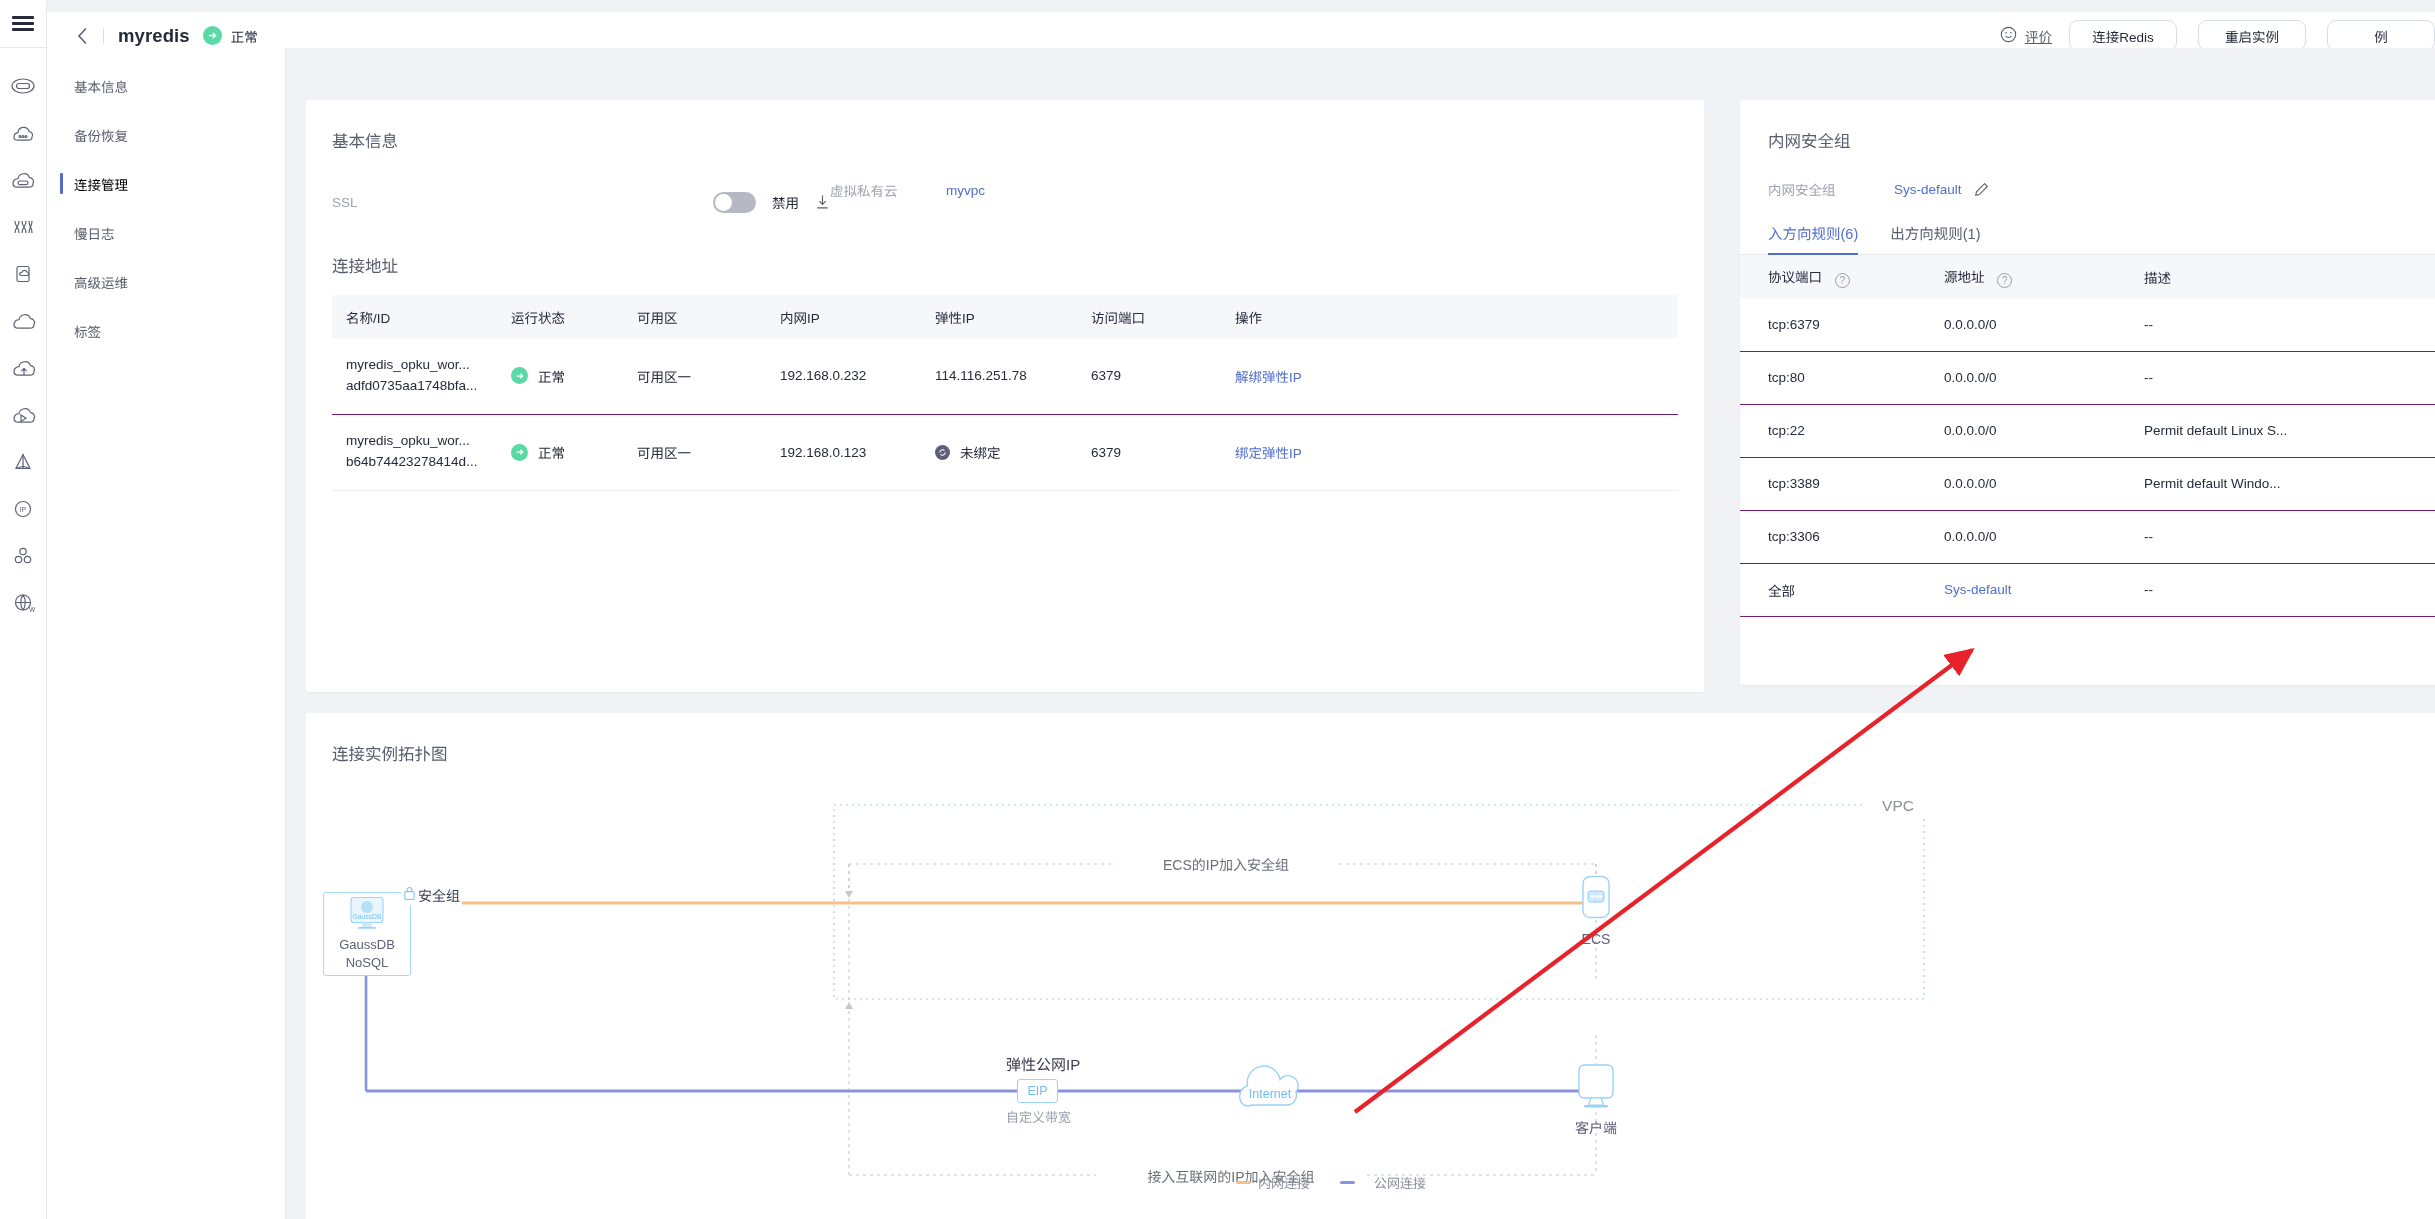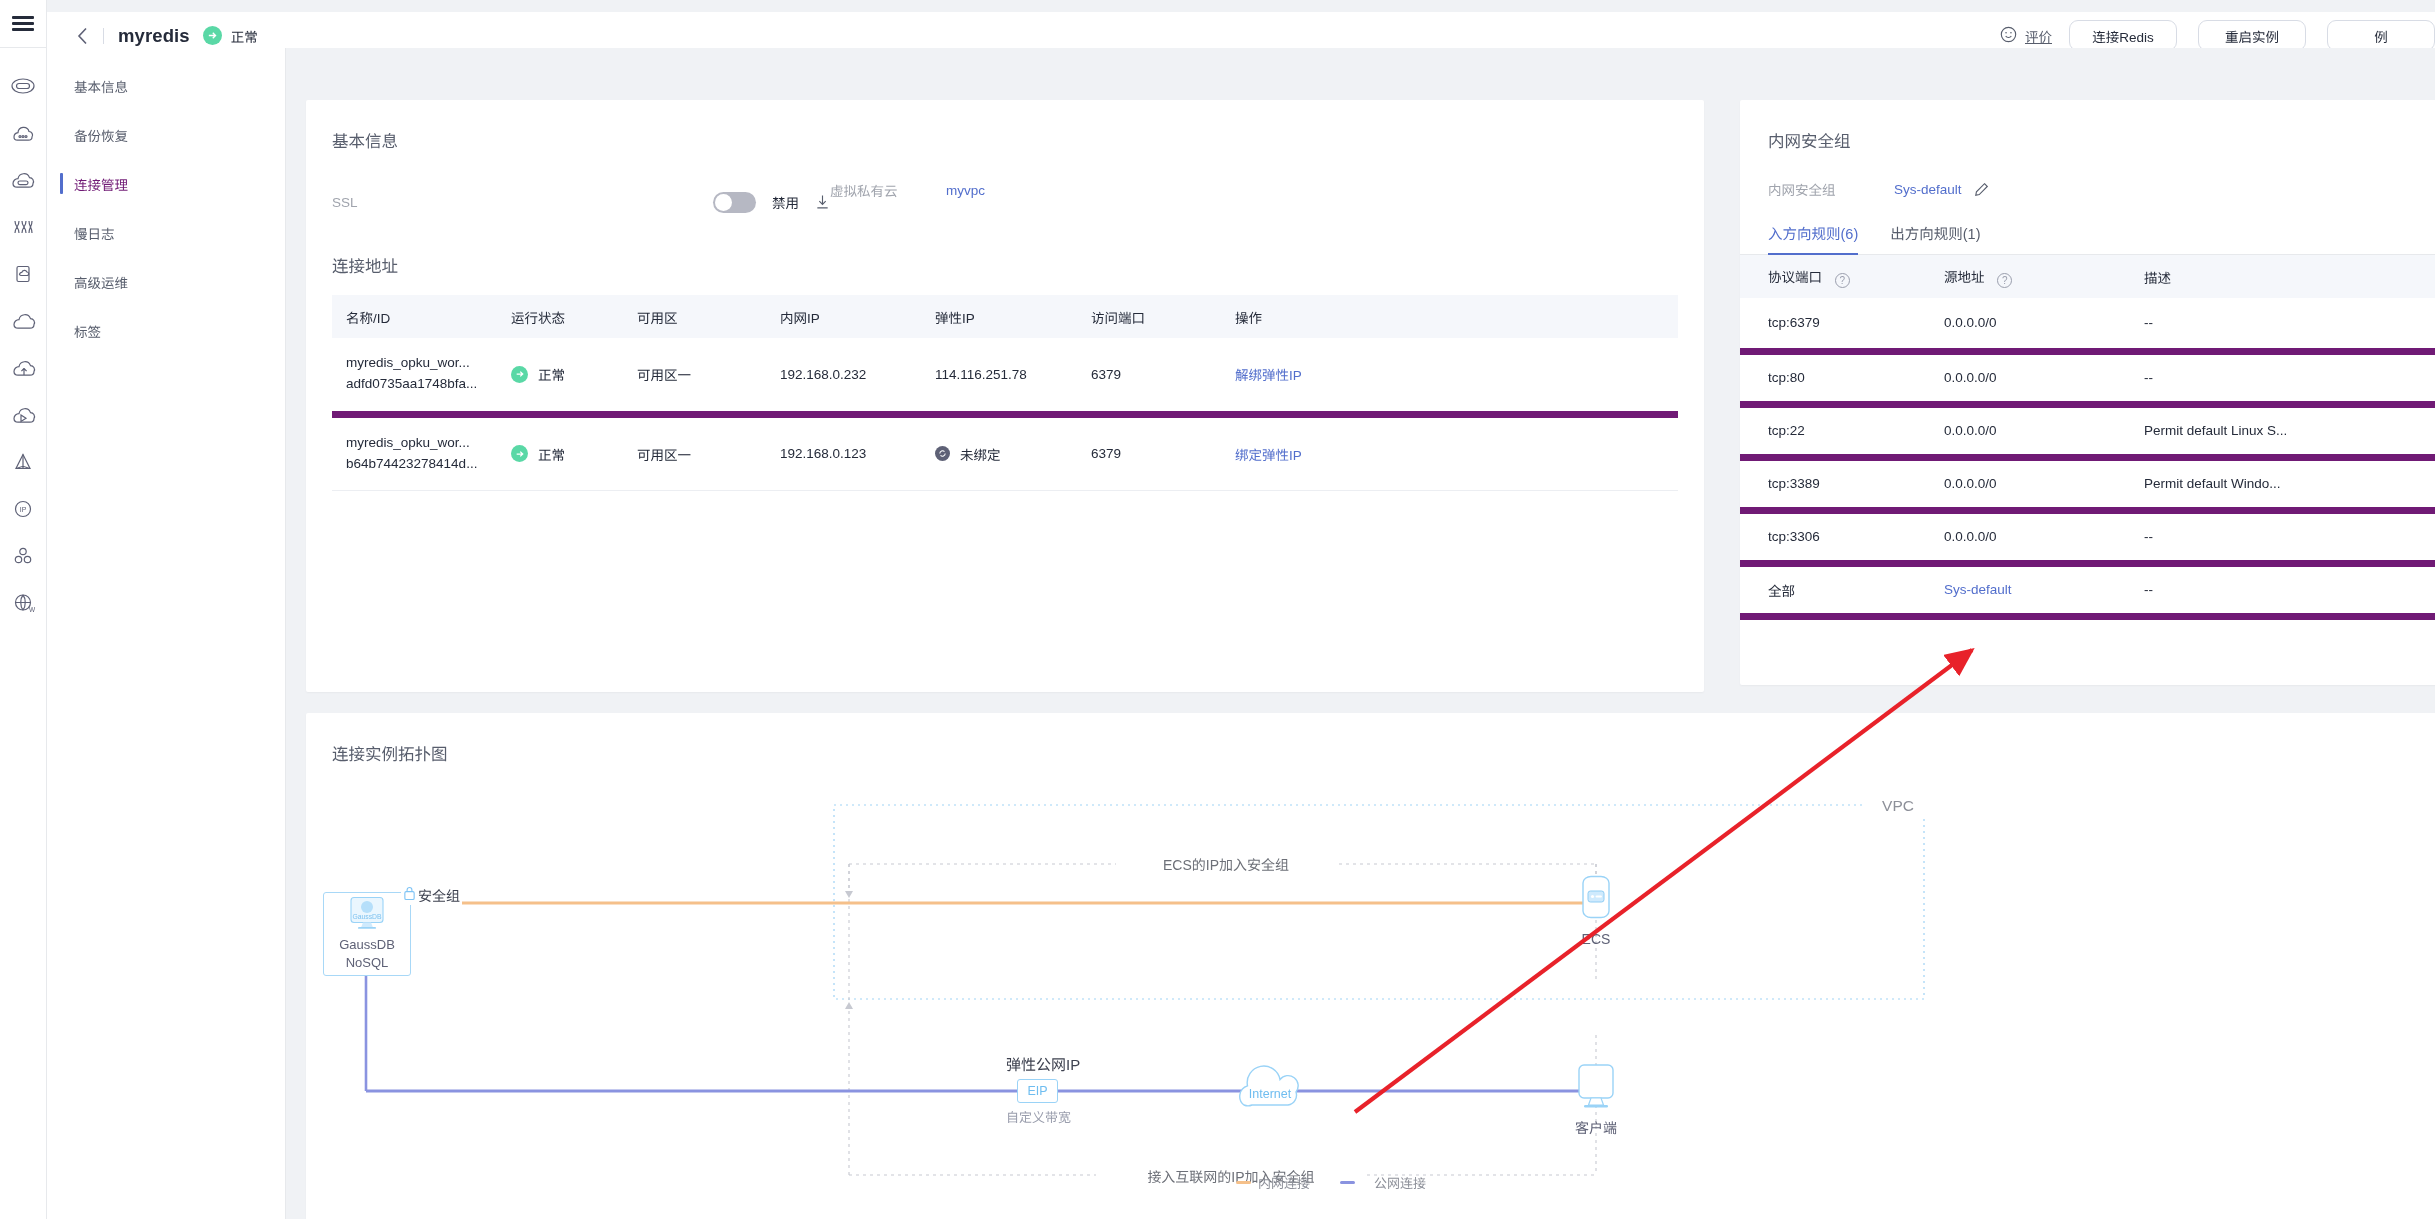--- a/index.html
+++ b/index.html
@@ -58,21 +58,21 @@
   .subnav {
     position: absolute; left: 47px; top: 48px; width: 239px; bottom: 0;
     background: #fff; border-right: 1px solid #e7e9ec; padding-top: 10px;
   }
   .nav-item {
     height: 31px; display: flex; align-items: center; padding-left: 27px;
     font-size: 13.5px; color: #575d6c; cursor: pointer; position: relative;
     margin-bottom: 0;
   }
   .nav-item + .nav-item { margin-top: 0; }
-  .nav-item.active { color: #701a75; font-family: Liberation Serif, serif; }
+  .nav-item.active { color: #000000; font-family: Liberation Serif, serif; }
   .nav-item.active::before {
     content:""; position:absolute; left: 13px; top: 5px; bottom: 5px; width: 3px;
     background: #526ecc; border-radius: 1px;
   }
 
   
   .content { position:absolute; left: 286px; top: 48px; right:0; bottom:0; background:#f0f2f5; }
 
   .card { background:#fff; border-radius: 2px; box-shadow: 0 1px 2px rgba(0,0,0,.04); }
   .card-title { font-size: 16.5px; color: #575d6c; font-weight: 400; }
@@ -100,21 +100,21 @@
   .copy-ic { margin-left: 12px; color:#575d6c; cursor:pointer; display:inline-flex; vertical-align: -2px;}
 
   
   table { border-collapse: collapse; width: 100%; table-layout: fixed; }
   .tbl th {
     background: #f5f7fb; text-align:left; font-weight: 400;
     font-size: 13.5px; color: #252b3a; height: 43px; padding: 0 0 0 14px;
   }
   .tbl td {
     font-size: 13.5px; color:#252b3a; padding: 0 0 0 14px;
-    border-bottom: 7px solid #701a75; vertical-align: middle;
+    border-bottom: 1px solid #701a75; vertical-align: middle;
   }
   #tbl-nodes td { height: 76px; }
   #tbl-nodes tr:last-child td { border-bottom: 1px solid #eceef2; }
   .ellip { display:block; overflow:hidden; text-overflow: ellipsis; white-space: nowrap; }
   .id-cell { line-height: 1.55; }
   .run-state { display:flex; align-items:center; gap: 10px; }
   .mini-dot {
     width: 17px; height: 17px; border-radius: 50%; background:#5ad8a6;
     display:inline-flex; align-items:center; justify-content:center; color:#fff; flex:0 0 auto;
   }

